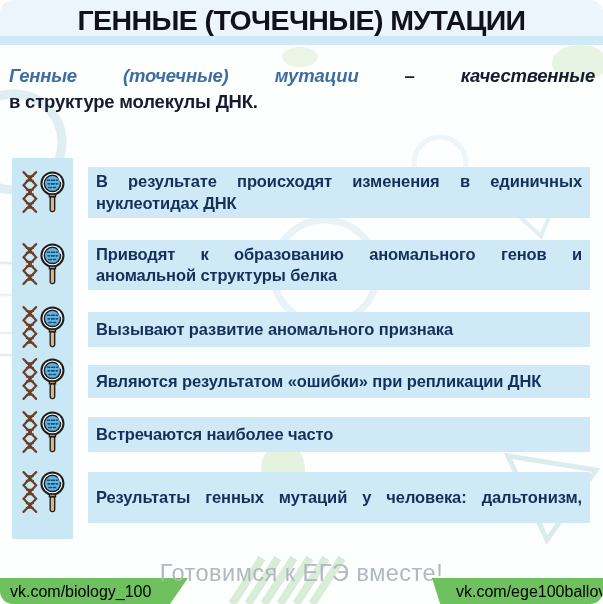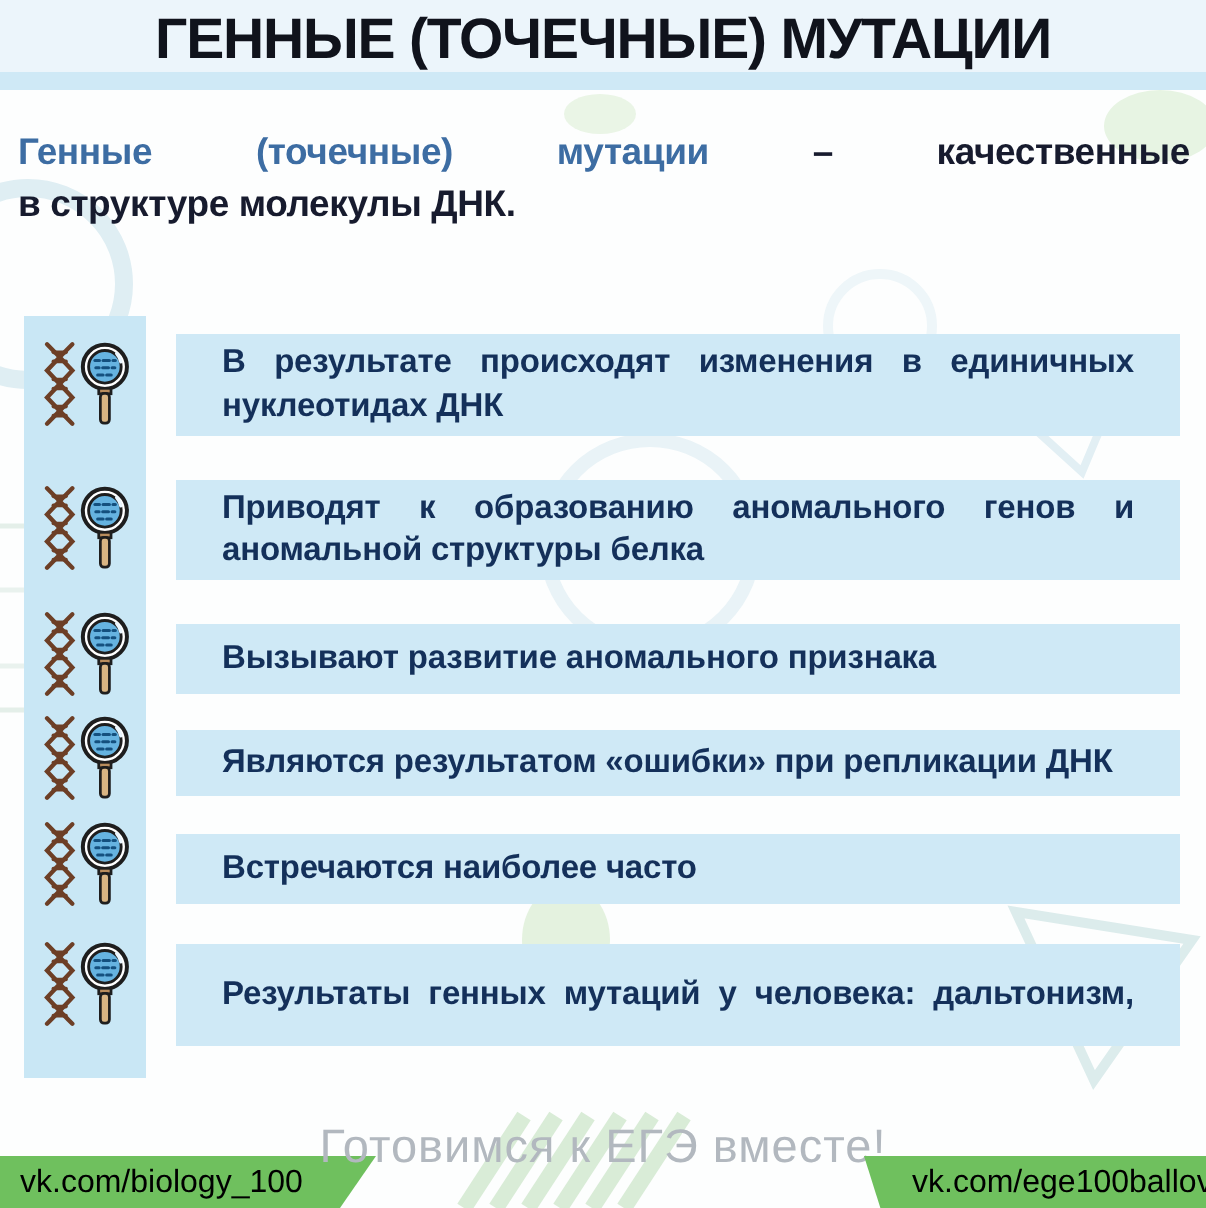--- a/index.html
+++ b/index.html
@@ -1,48 +1,49 @@
 <!DOCTYPE html>
 <html style="--band_blue: #cfe9f6; --rail_blue: #c9e7f5; --title_band: #ecf5fb; --badge_green: #6fc05e; --lead_blue: #3d6da3; --ink_dark: #171b2e; --item_ink: #14305a; --slogan_gray: #b2b8bf;"><head>
 <meta charset="utf-8">
 <style>
   html,body{margin:0;padding:0;}
   .page{
     position:relative; width:603px; height:604px; overflow:hidden;
     background:#fdfefe;
     font-family:"Liberation Sans", sans-serif;
+    border-radius:13px;
   }
   .deco-layer{position:absolute;left:0;top:0;width:603px;height:604px;pointer-events:none;}
   .content{position:relative;z-index:1;width:100%;height:100%;}
 
   .title-band{position:absolute;left:0;top:0;width:603px;height:36px;background:var(--title_band);}
   .title-strip{position:absolute;left:0;top:36px;width:603px;height:9px;background:var(--band_blue);}
   .page-title{
     position:absolute;left:0;right:0;top:4px;margin:0;text-align:center;
     font-size:28.5px;font-weight:700;letter-spacing:-0.6px;color:#10131c;
   }
 
   .intro{
     position:absolute;left:9px;top:63px;width:586px;
     font-size:18.5px;font-weight:700;line-height:26px;letter-spacing:-0.2px;
     color:var(--ink_dark);
   }
-  .jl{text-align:justify;text-align-last:justify;}
+  .jl{text-align:justify;text-align-last:justify;font-style:italic;}
   .intro .lead{color:var(--lead_blue);}
 
   .icon-rail{
     position:absolute;left:12px;top:158px;width:61px;height:381px;
     background:var(--rail_blue);
   }
   .rail-icon{position:absolute;left:19px;width:47px;height:44px;}
 
   .item{
     position:absolute;left:88px;width:502px;background:var(--band_blue);
     display:flex;flex-direction:column;justify-content:center;
-    padding:0 23px;box-sizing:border-box;
+    padding:0 8px;box-sizing:border-box;
     font-size:16.5px;font-weight:700;line-height:21.5px;letter-spacing:-0.1px;
     color:var(--item_ink);
   }
   .item .l1{width:100%;}
   .item.two .l1{text-align:justify;text-align-last:justify;}
   .i1{top:167px;height:51px;}
   .i2{top:240px;height:50px;}
   .i3{top:312px;height:35px;}
   .i4{top:365px;height:33px;}
   .i5{top:417px;height:35px;}

